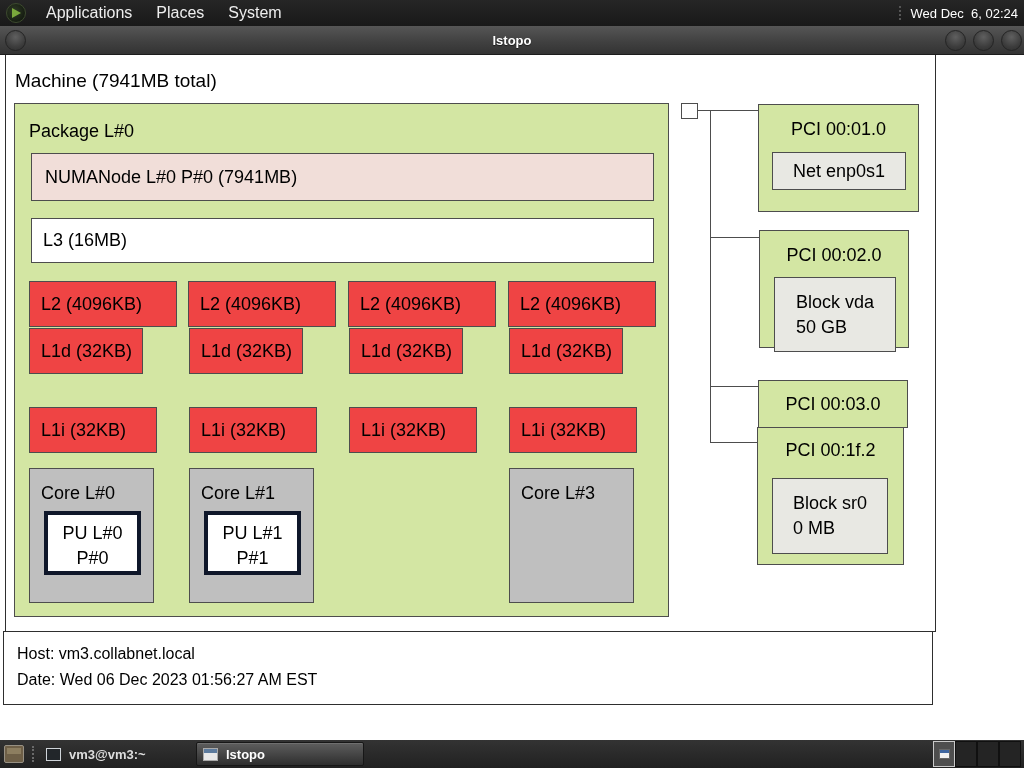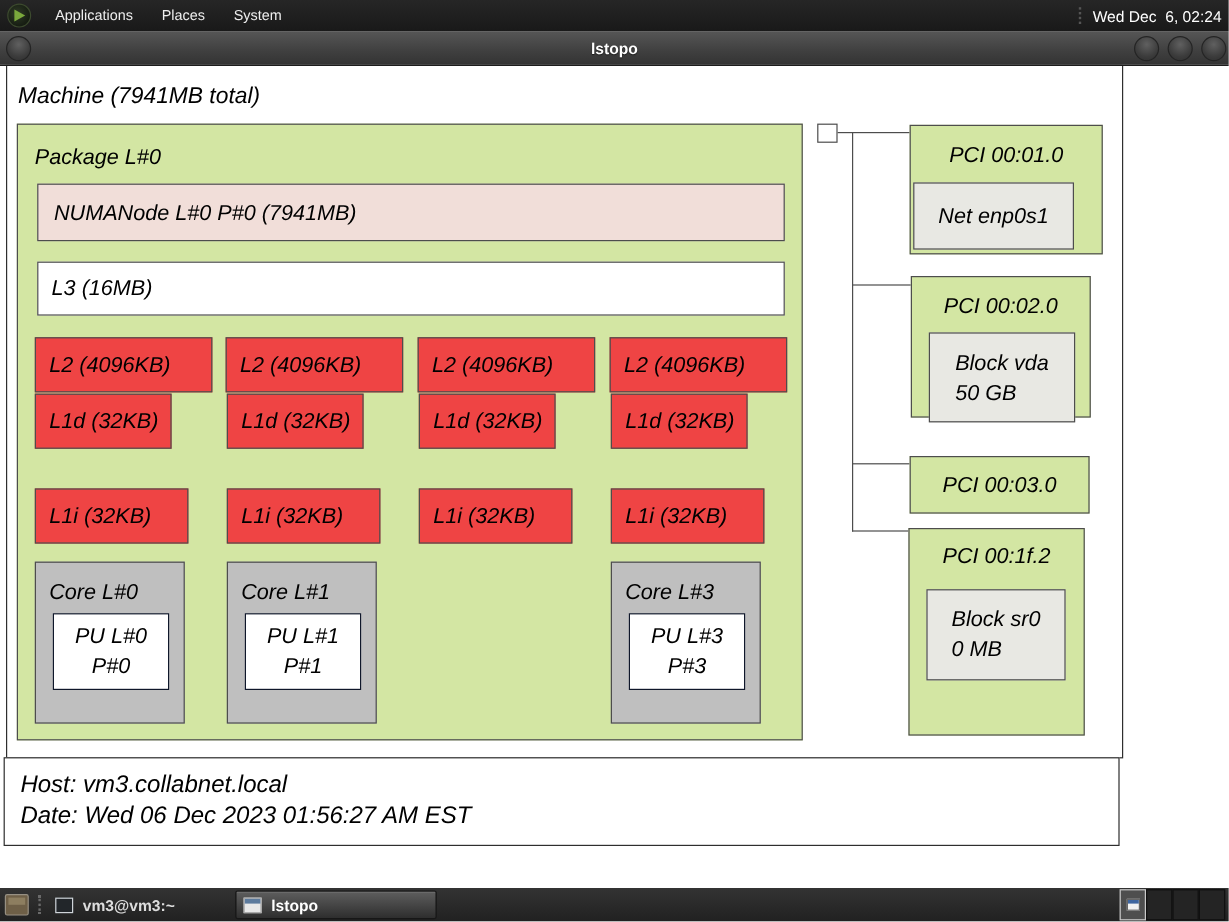--- a/index.html
+++ b/index.html
@@ -9,39 +9,39 @@
   .screen { position:absolute; inset:0; width:1024px; height:768px; }
 
   
   .menubar { position:absolute; left:0; top:0; width:1024px; height:26px;
              background:linear-gradient(#262626,#191919); display:flex; align-items:center; z-index:30; }
   .logo { width:20px; height:20px; border-radius:50%; margin:0 8px 0 6px;
           background:radial-gradient(circle at 40% 40%, #2f3a26, #161d12 70%);
           border:1px solid #3c4a2e; position:relative; }
   .logo::after { content:""; position:absolute; left:5px; top:4px;
                  border-left:9px solid #7aa83c; border-top:5px solid transparent; border-bottom:5px solid transparent; }
-  .menu-item { color:#eee; font-size:12px; padding:0 12px; height:26px; line-height:26px; cursor:default; }
+  .menu-item { color:#eee; font-size:16px; padding:0 12px; height:26px; line-height:26px; cursor:default; }
   .spacer { flex:1; }
   .clock-sep { height:14px; border-left:2px dotted #555; margin-right:10px; }
   .clock { color:#fff; font-size:13px; margin-right:6px; white-space:pre; }
 
   
   .titlebar { position:absolute; left:0; top:26px; width:1024px; height:29px;
               background:linear-gradient(#565656,#414141 55%,#333333);
               border-bottom:1px solid #1c1c1c; z-index:29; }
   .tb-title { position:absolute; left:0; right:0; top:0; height:29px; line-height:29px; text-align:center;
               color:#fff; font-size:13px; font-weight:bold; text-shadow:0 1px 1px #1a1a1a; }
   .tb-btn { position:absolute; top:4px; width:21px; height:21px; border-radius:50%;
             background:radial-gradient(circle at 50% 32%, #606060, #3c3c3c 62%, #2d2d2d);
             border:1px solid #242424; }
   .tb-btn.left { left:5px; }
   .tb-btn.b1 { left:945px; } .tb-btn.b2 { left:973px; } .tb-btn.b3 { left:1001px; }
 
   
-  .canvas { position:absolute; left:0; top:55px; width:1024px; height:685px; background:#fff; color:#000;font-style:italic; }
+  .canvas { position:absolute; left:0; top:55px; width:1024px; height:685px; background:#fff; color:#000; }
   .box { position:absolute; border:1px solid #4d4d4d; }
   .machine-box { left:5px; top:-1px; width:931px; height:578px; border-color:#2e2e2e; background:#fff; }
   .machine-label { position:absolute; left:9px; top:15px; font-size:19px; }
 
   .package-box { position:absolute; left:8px; top:48px; width:655px; height:514px; background:#d3e6a3; }
   .package-label { position:absolute; left:14px; top:17px; font-size:18px; }
 
   .numa-box { left:16px; top:49px; width:623px; height:48px; background:#f1ded9;
               display:flex; align-items:center; padding-left:13px; font-size:18px; }
   .l3-box  { left:16px; top:114px; width:623px; height:45px; background:#fff;
@@ -49,34 +49,34 @@
   .cache { background:#ef4444; display:flex; align-items:center; padding-left:11px; font-size:18px; height:46px; }
   .l2  { top:177px; width:148px; }
   .l1d { top:224px; width:114px; }
   .l1i { top:303px; width:128px; }
   .c0 { left:14px; } .c1 { left:174px; } .c2 { left:334px; } .c3 { left:494px; }
   .l2.c1 { left:173px; } .l2.c2 { left:333px; } .l2.c3 { left:493px; }
 
   .core-box { top:364px; width:125px; height:135px; background:#bfbfbf; }
   .core-label { position:absolute; left:11px; top:14px; font-size:18px; }
   .pu-box { position:absolute; left:14px; top:42px; width:97px; height:64px; background:#fff;
-            border:1px solid #0f172a; text-align:center; font-size:18px; line-height:25px; padding-top:6px; }
+            border:4px solid #0f172a; text-align:center; font-size:18px; line-height:25px; padding-top:6px; }
 
   
   .hline, .vline { position:absolute; background:#4d4d4d; }
   .bridge-square { position:absolute; left:681px; top:48px; width:17px; height:16px;
                    background:#fff; border:1px solid #4d4d4d; }
   .pci-box { background:#d3e6a3; font-size:18px; }
   .pci-label { position:absolute; left:0; right:0; top:14px; text-align:center; }
   .dev-box { position:absolute; background:#e8e8e3; border:1px solid #4d4d4d;
              display:flex; align-items:center; justify-content:center; font-size:18px; }
   .dev-lines { width:max-content; text-align:left; line-height:25px; }
 
   .footer-box { position:absolute; left:3px; top:576px; width:930px; height:74px;
-                background:#fff; border:1px solid #2e2e2e; font-size:20px; line-height:26px; padding:9px 0 0 13px; }
+                background:#fff; border:1px solid #2e2e2e; font-size:16px; line-height:26px; padding:9px 0 0 13px; }
 
   
   .taskbar { position:absolute; left:0; top:740px; width:1024px; height:28px;
              background:linear-gradient(#333333,#212121); display:flex; align-items:center; z-index:30; }
   .show-desktop { width:20px; height:18px; margin-left:4px; background:#6e5f47; border:1px solid #979083;
                   border-radius:2px; position:relative; }
   .show-desktop::after { content:""; position:absolute; left:2px; top:2px; right:2px; height:6px; background:#8d7e60; }
   .task-sep { height:16px; border-left:2px dotted #6a6a6a; margin:0 6px 0 8px; }
   .task-btn { display:flex; align-items:center; height:24px; padding:0 10px 0 6px; margin-right:6px;
               color:#ddd; font-size:13px; border-radius:2px; min-width:150px;font-weight:bold; }
@@ -150,59 +150,55 @@
         </div>
         <div class="box core-box c1">
           <div class="core-label">Core L#1</div>
           <div class="pu-box">
             <div>PU L#1</div>
             <div>P#1</div>
           </div>
         </div>
         <div class="box core-box c3">
           <div class="core-label">Core L#3</div>
-          <div class="pu-box">
-            <div>PU L#3</div>
-            <div>P#3</div>
-          </div>
         </div>
       </div>
     </div>
 
     <div class="bridge-square"></div>
     <div class="vline" style="left:710px; top:55px; width:1px; height:333px;"></div>
     <div class="hline" style="left:698px; top:55px; width:60px; height:1px;"></div>
     <div class="hline" style="left:710px; top:182px; width:49px; height:1px;"></div>
     <div class="hline" style="left:710px; top:331px; width:48px; height:1px;"></div>
     <div class="hline" style="left:710px; top:387px; width:47px; height:1px;"></div>
 
     <div class="box pci-box" style="left:758px; top:49px; width:161px; height:108px;">
       <div class="pci-label">PCI 00:01.0</div>
-      <div class="dev-box" style="left:2px; top:47px; width:134px; height:56px;">
+      <div class="dev-box" style="left:13px; top:47px; width:134px; height:38px;">
         <div class="dev-lines">
           <div>Net enp0s1</div>
         </div>
       </div>
     </div>
 
     <div class="box pci-box" style="left:759px; top:175px; width:150px; height:118px;">
       <div class="pci-label">PCI 00:02.0</div>
       <div class="dev-box" style="left:14px; top:46px; width:122px; height:75px;">
         <div class="dev-lines">
           <div>Block vda</div>
           <div>50 GB</div>
         </div>
       </div>
     </div>
 
     <div class="box pci-box" style="left:758px; top:325px; width:150px; height:48px; display:flex; align-items:center; justify-content:center;">
       <div>PCI 00:03.0</div>
     </div>
 
-    <div class="box pci-box" style="left:757px; top:385px; width:147px; height:173px;">
+    <div class="box pci-box" style="left:757px; top:372px; width:147px; height:138px;">
       <div class="pci-label" style="top:12px;">PCI 00:1f.2</div>
       <div class="dev-box" style="left:14px; top:50px; width:116px; height:76px;">
         <div class="dev-lines">
           <div>Block sr0</div>
           <div>0 MB</div>
         </div>
       </div>
     </div>
 
     <div class="footer-box">

